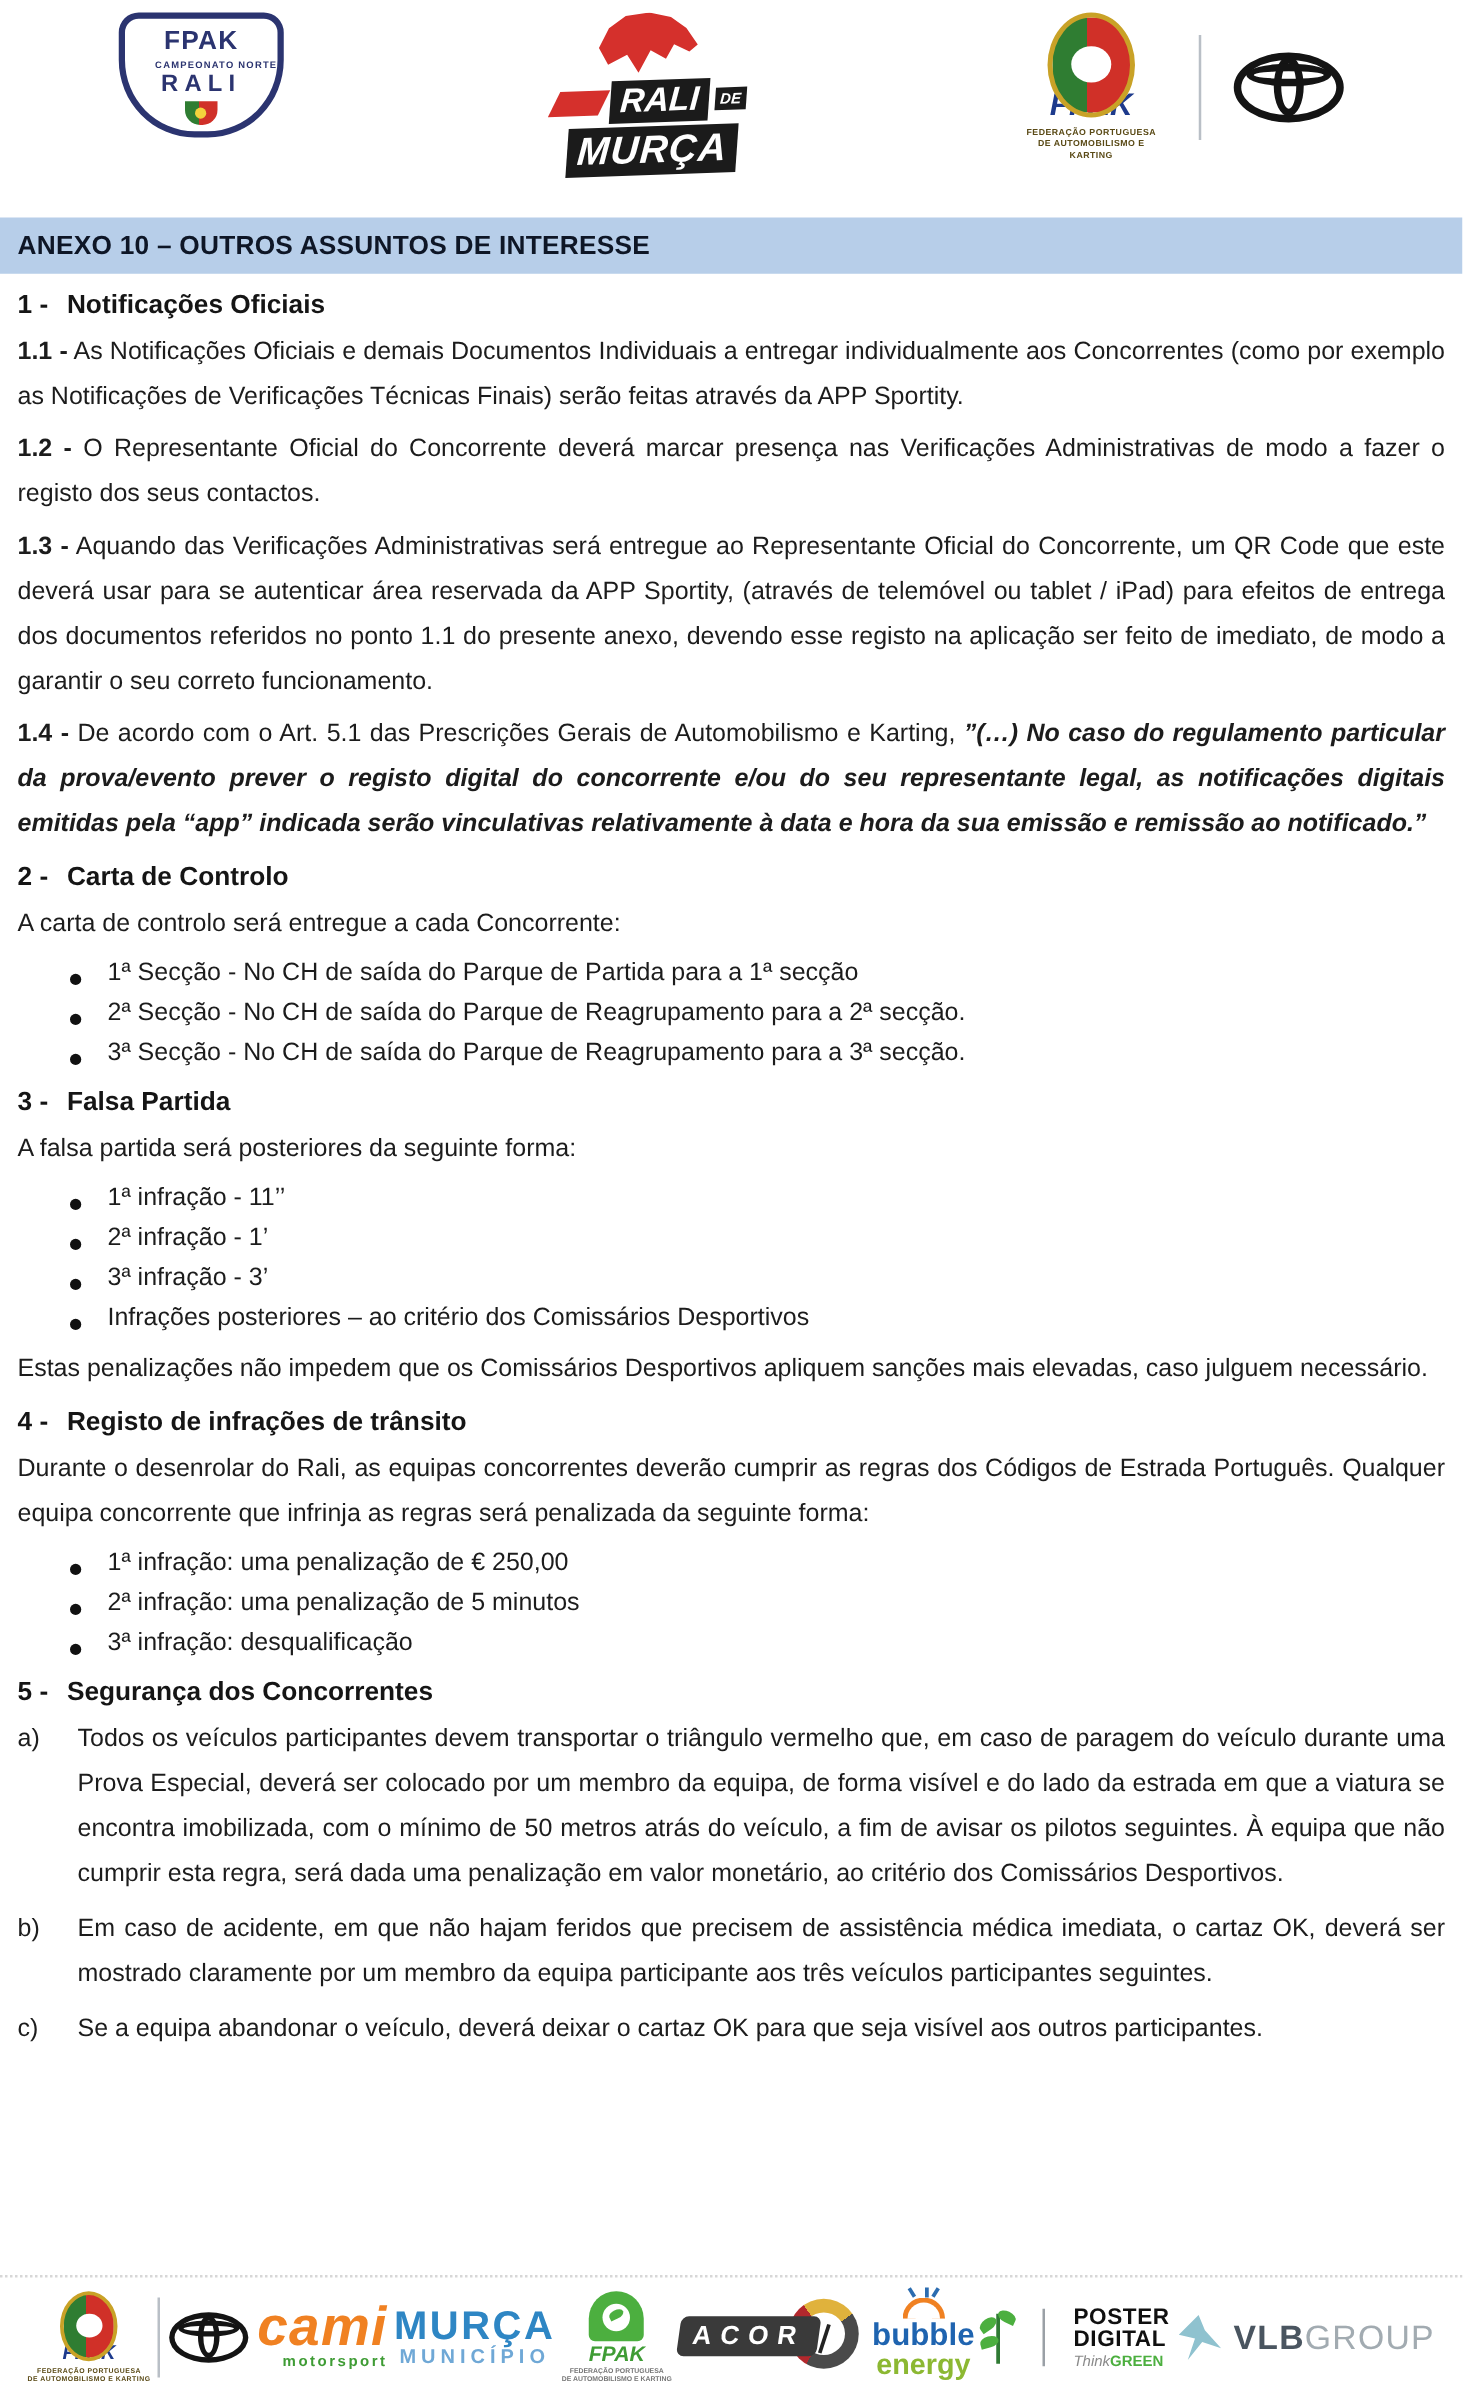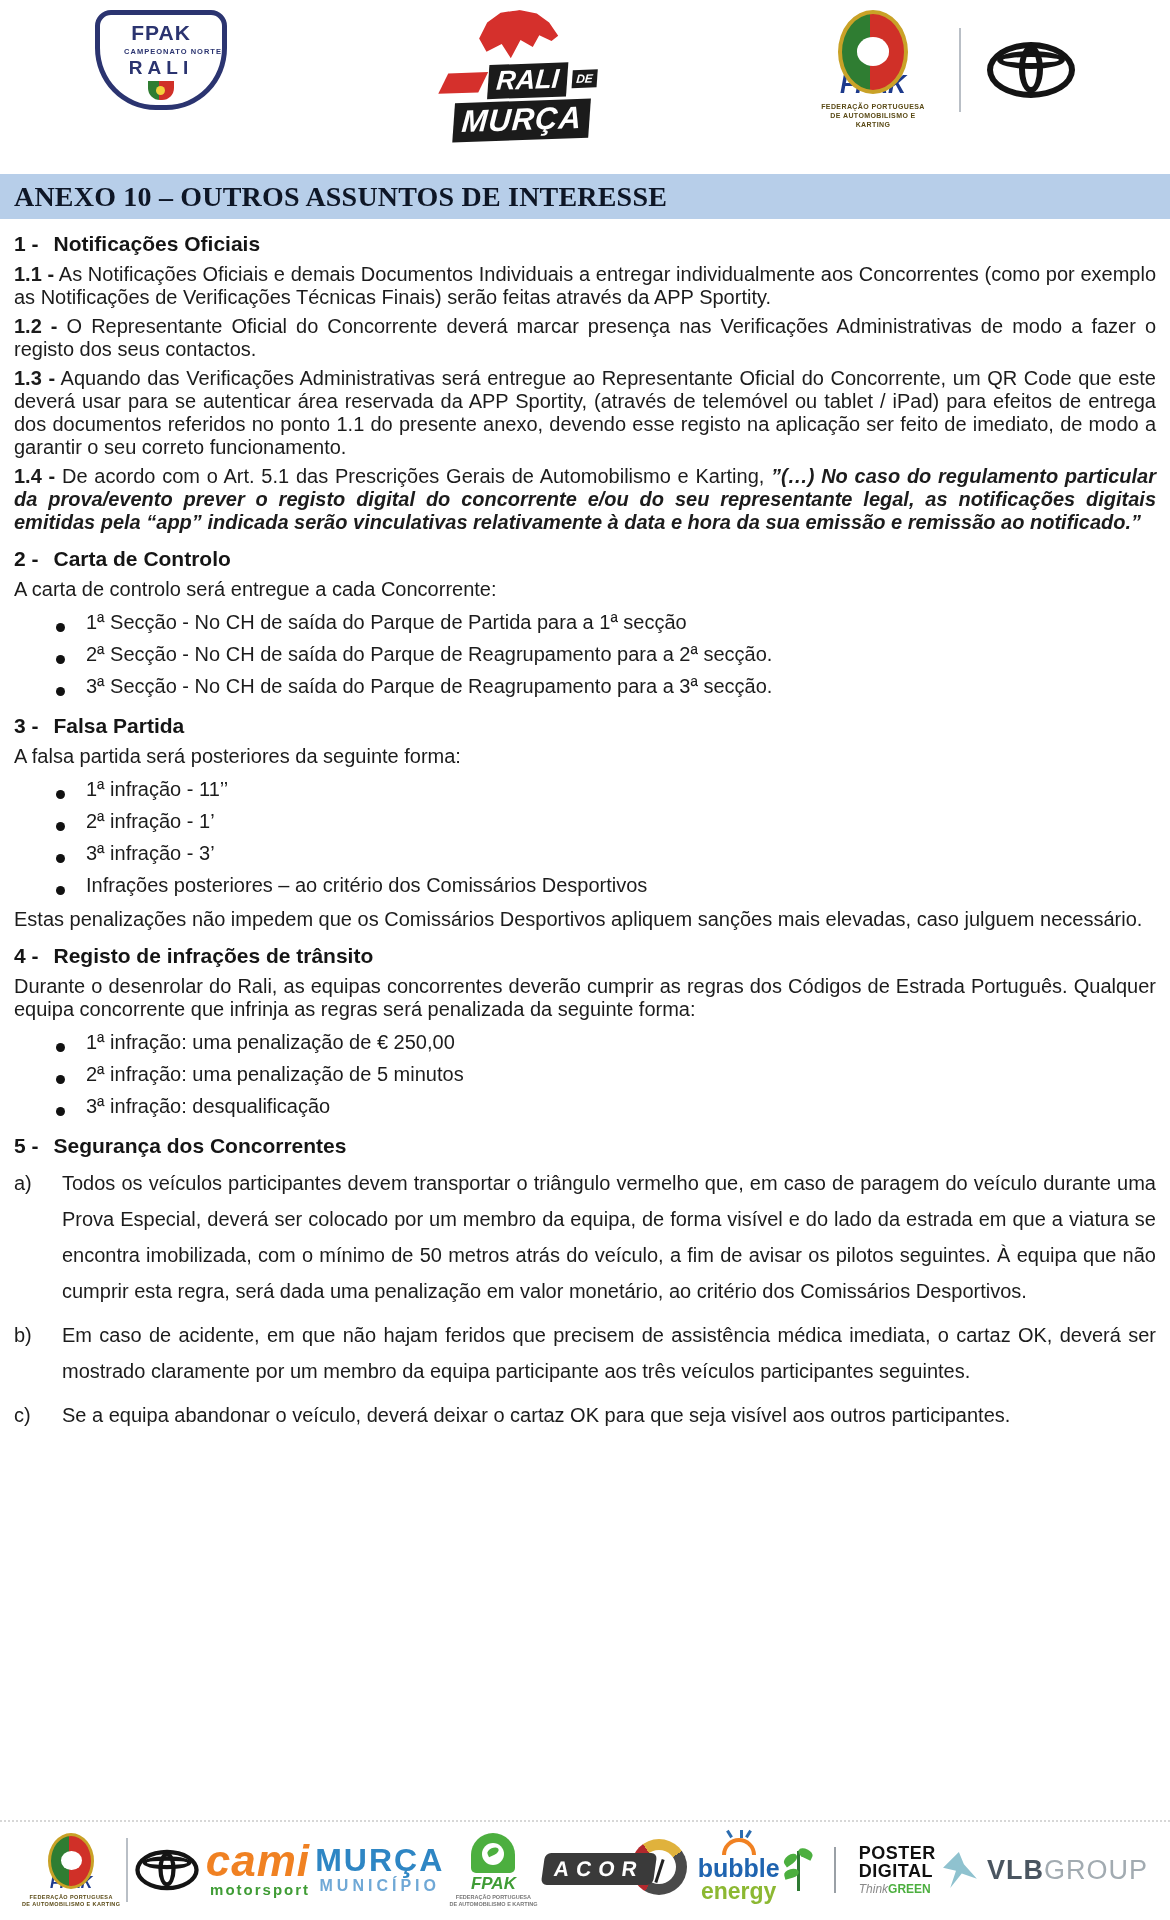--- a/index.html
+++ b/index.html
@@ -50,48 +50,48 @@
   .toyota { position:relative; width:88px; height:56px; flex:none;}
   .t-outer { width:88px; height:56px; border:6px solid #141414; border-radius:50%;}
   .t-vert  { position:absolute; left:50%; top:3px; transform:translateX(-50%);
              width:24px; height:48px; border:6px solid #141414; border-radius:50%;}
   .t-horiz { position:absolute; left:10px; top:9px; width:68px; height:18px;
              border:6px solid #141414; border-radius:50%;}
 
   
   .titlebar { margin-top:56px; flex:none; height:45px; background:#b7cee9;
               display:flex; align-items:center; padding-left:14px; }
-  .titlebar h1 { margin:0; font-size:28px; font-weight:800; color:#0e1626; letter-spacing:.2px;font-family:Liberation Serif, serif;}
+  .titlebar h1 { margin:0; font-size:21px; font-weight:800; color:#0e1626; letter-spacing:.2px;}
 
   
   .content { flex:1; overflow:hidden; padding:0 14px; font-size:20px; }
   .sec-h { display:flex; gap:15px; font-weight:800; font-size:21px; line-height:24px;
            margin:13px 0 7px; color:#151515;}
-  p.body { text-align:justify; line-height:23px; margin:0 0 6px; }
+  p.body { text-align:justify; line-height:36px; margin:0 0 6px; }
   p.body b.lead { font-weight:800; }
   .q { font-weight:800; font-style:italic; }
   .bullets { margin:2px 0 8px 42px; }
   .bullet { display:flex; align-items:center; gap:21px; line-height:30px; margin:2px 0; }
   .dot { width:9px; height:9px; border-radius:50%; background:#111; margin-top:10px; flex:none; }
   .lettered { display:flex; gap:12px; margin:0 0 8px; }
   .let { width:36px; flex:none; line-height:36px; }
   .ltext { flex:1; text-align:justify; line-height:36px; }
 
   
   .ftr { flex:none; height:100px; border-top:2px dotted #d7d7d7;
          display:flex; align-items:center; justify-content:space-between; padding:4px 22px 6px 22px; }
   .f-item { display:flex; flex-direction:column; align-items:center; justify-content:center; }
   .oval.sm { width:46px; height:56px; border-width:3px; }
   .fpak-word.sm { font-size:16px; margin-top:-15px; }
   .fpak-sub.sm { font-size:5.5px; line-height:7px; margin-top:2px;}
   .vline.sm { height:64px; }
   .toyota.sm { transform:scale(.72); margin:0 -10px; }
   .cami { display:flex; flex-direction:column; align-items:flex-end; }
   .cami .c1 { color:#f08122; font-weight:800; font-style:italic; font-size:44px; line-height:36px; letter-spacing:1px;}
-  .cami .c2 { color:#3f9c35; font-weight:700; font-size:15px; letter-spacing:2px; margin-top:2px;}
+  .cami .c2 { color:#3f9c35; font-weight:700; font-size:12px; letter-spacing:2px; margin-top:2px;}
   .mm { text-align:center; }
   .mm .m1 { color:#2e86c4; font-weight:800; font-size:32px; line-height:30px; letter-spacing:2px;}
   .mm .m2 { color:#6fa8d6; font-weight:600; font-size:16px; letter-spacing:4px; margin-top:2px;}
   .arch { width:44px; height:40px; background:#4caf3f; border-radius:22px 22px 5px 5px;
           position:relative; }
   .arch::after { content:""; position:absolute; left:11px; top:10px; width:22px; height:22px;
           border-radius:50%; background:#fff; }
   .leaf { position:absolute; left:16px; top:15px; width:12px; height:7px; background:#4caf3f;
           border-radius:50% 50% 50% 0; transform:rotate(-25deg); z-index:2;}
   .fg-word { color:#3f9c35; font-weight:900; font-style:italic; font-size:17px; margin-top:1px;}

